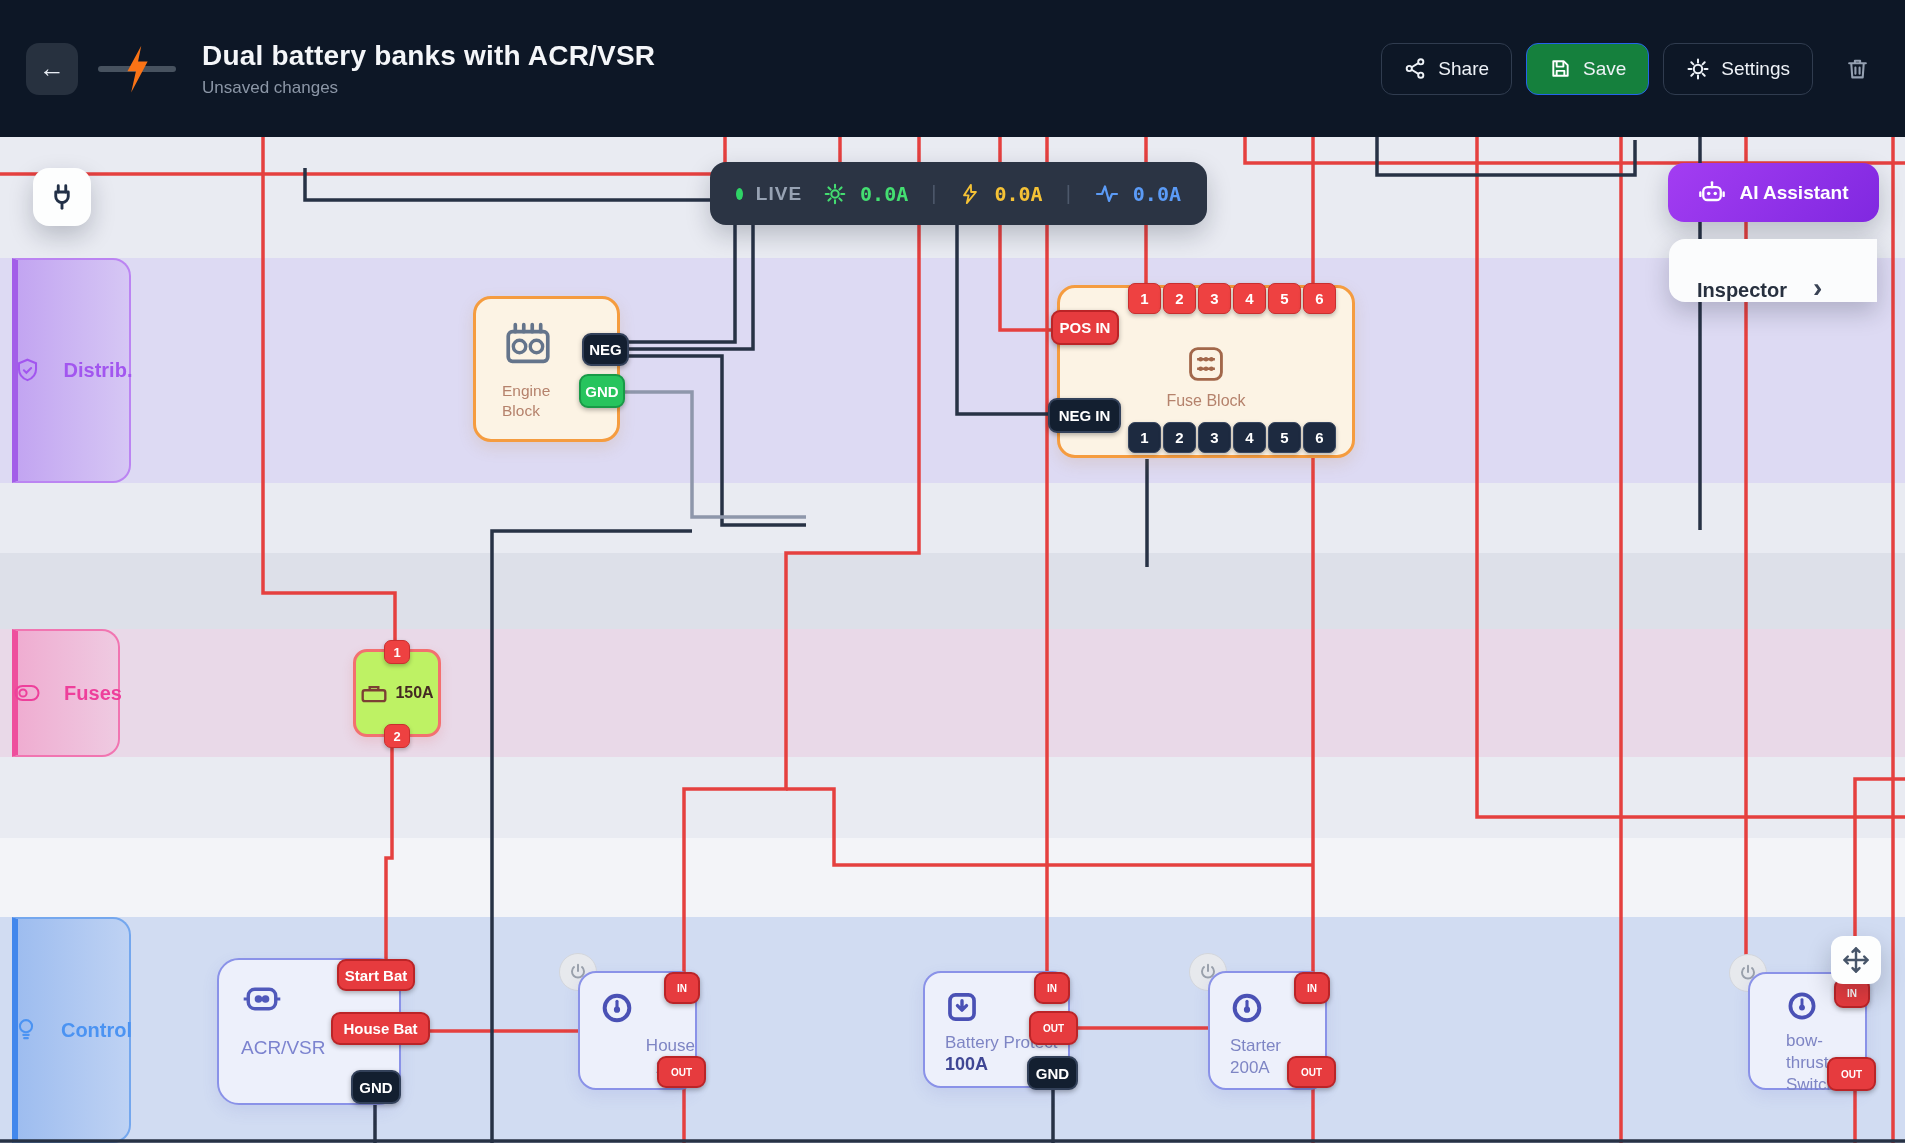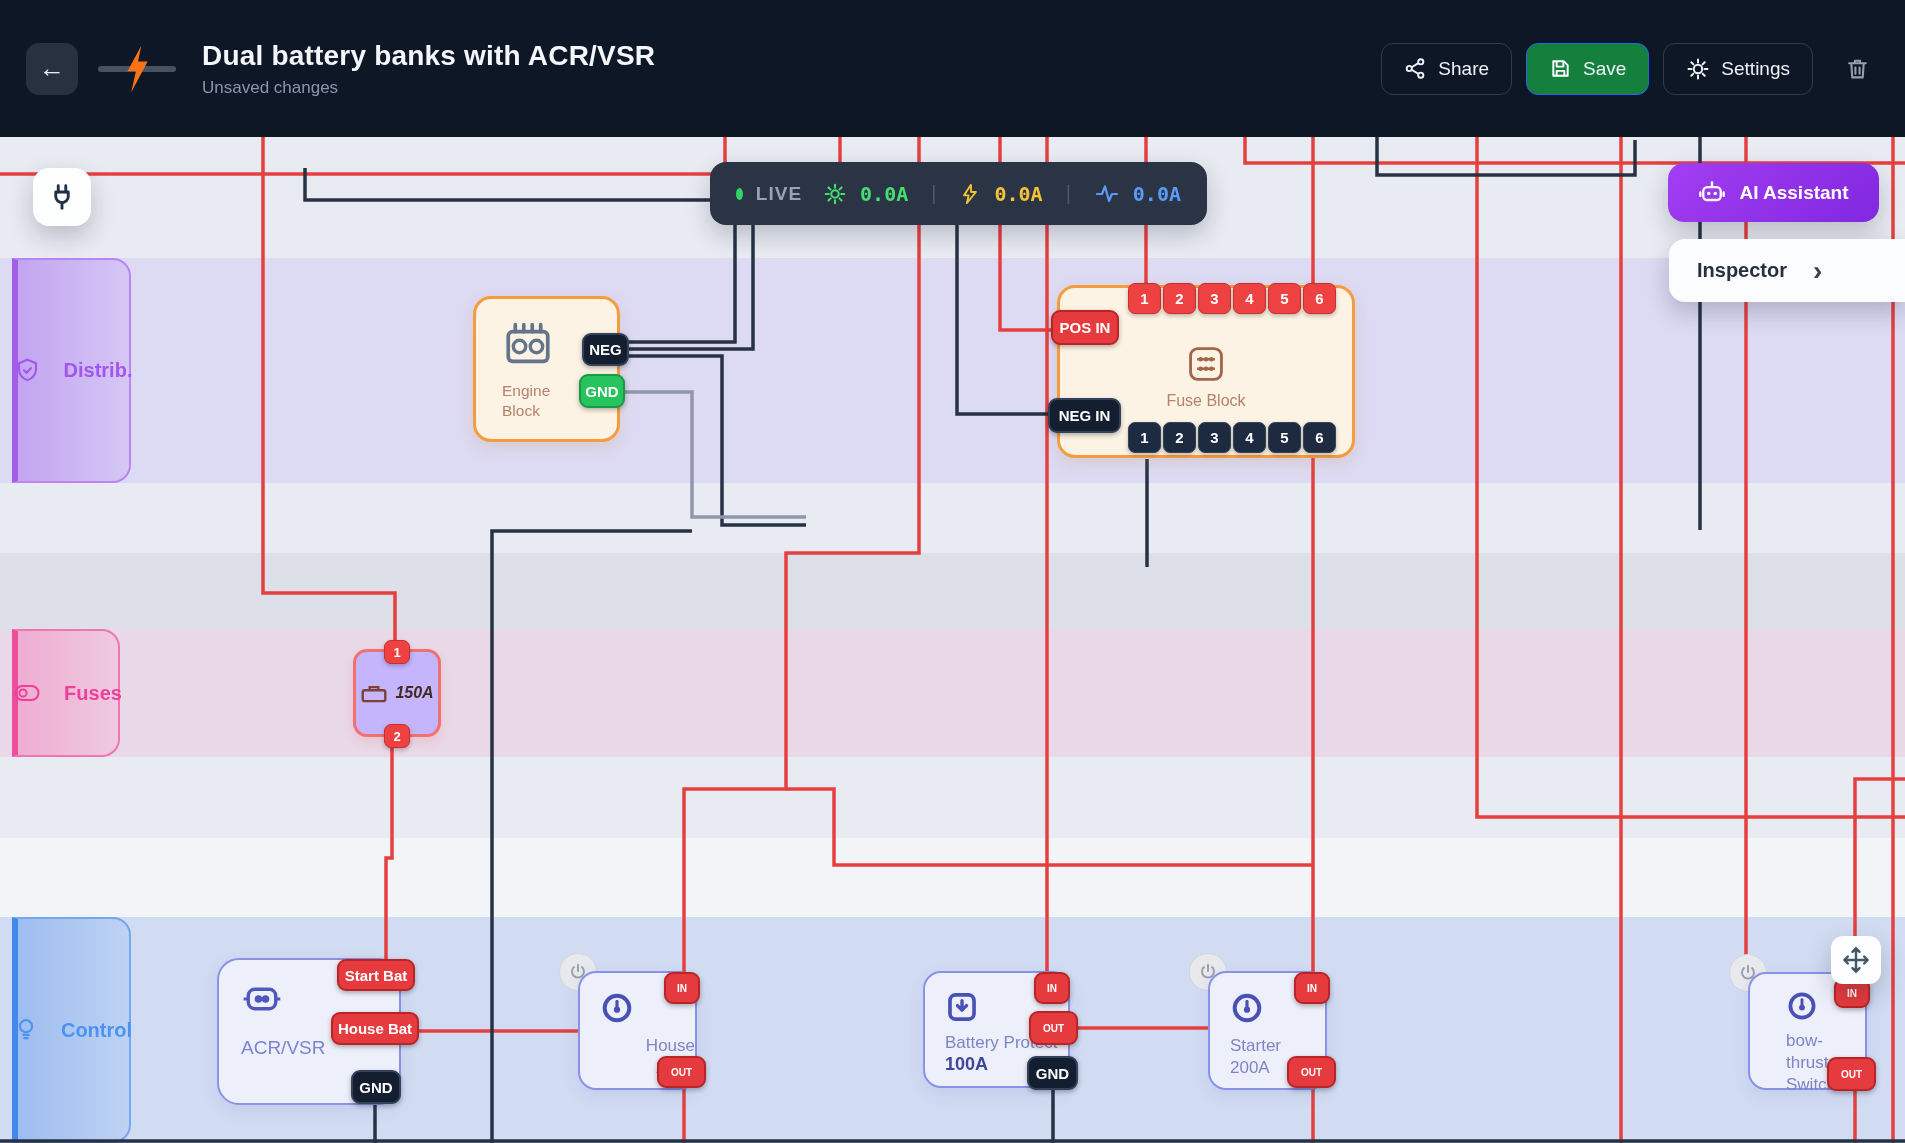--- a/index.html
+++ b/index.html
@@ -42,29 +42,29 @@
   
   .float-card { position:absolute; z-index:10; box-shadow:0 10px 24px rgba(15,23,42,.22); }
   #plug-btn { left:33px; top:168px; width:58px; height:58px; border-radius:16px; background:#fdfefe; display:flex; align-items:center; justify-content:center; cursor:pointer; }
   #live-bar { left:710px; top:162px; width:497px; height:63px; border-radius:16px; background:#2b3444; display:flex; align-items:center; padding:0 26px; gap:13px; }
   .live-dot { width:12px; height:12px; border-radius:50%; background:#2fd366; }
   .live-label { font-size:19px; font-weight:700; color:#97a2b3; letter-spacing:1px; margin-right:8px; }
   .live-val { font-family:"DejaVu Sans Mono", monospace; font-weight:700; font-size:20px; }
   .v-green { color:#44de71; } .v-yellow { color:#f5c236; } .v-blue { color:#5b9bf7; }
   .live-sep { color:#4d586b; font-size:20px; margin:0 10px; }
   #ai-btn { left:1668px; top:163px; width:211px; height:59px; border-radius:16px; background:linear-gradient(135deg,#a33df2,#8028e0); display:flex; align-items:center; justify-content:center; gap:13px; color:#fff; font-size:19px; font-weight:700; cursor:pointer; }
-  #inspector { left:1669px; top:239px; width:236px; height:63px; border-radius:16px 0 0 16px; background:#fbfcfd; display:flex; align-items:center; gap:26px; padding:0 28px; font-size:20px; font-weight:600; color:#27303f; cursor:pointer; }
+  #inspector { left:1669px; top:239px; width:208px; height:63px; border-radius:16px 0 0 16px; background:#fbfcfd; display:flex; align-items:flex-end; gap:26px; padding:0 28px; font-size:20px; font-weight:600; color:#27303f; cursor:pointer; }
   .chev { font-size:28px; color:#3a4355; line-height:1; }
   #move-btn { left:1831px; top:936px; width:50px; height:48px; border-radius:12px; background:#fdfefe; display:flex; align-items:center; justify-content:center; cursor:pointer; }
 
   
   .node { position:absolute; z-index:5; cursor:pointer; }
   .node-warm { background:#fcf3e4; border:3px solid #f59c3f; border-radius:18px; box-shadow:0 6px 16px rgba(180,120,40,.15); }
   .node-ctrl { background:#edf0fb; border:2.5px solid #8a92e8; border-radius:18px; box-shadow:0 6px 16px rgba(90,100,200,.12); }
-  .node-fuse { background:#c4b5fd; border:3px solid #f37070; border-radius:14px; box-shadow:0 5px 12px rgba(220,70,70,.15);font-style:italic; }
+  .node-fuse { background:#bef264; border:3px solid #f37070; border-radius:14px; box-shadow:0 5px 12px rgba(220,70,70,.15); }
   .warm-label { color:#b5826c; font-size:15.5px; line-height:1.3; }
   .ctrl-label { color:#7e85c4; font-size:17px; line-height:1.3; }
   .pill { position:absolute; z-index:6; display:flex; align-items:center; justify-content:center; color:#fff; font-weight:700; border-radius:9px; box-shadow:0 2px 5px rgba(0,0,0,.3); cursor:pointer; }
   .pill-red { background:#e63b3e; border:2px solid #bb2427; }
   .pill-dark { background:#131f30; border:2px solid #33415a; }
   .pill-green { background:#27c45d; border:2px solid #189a47; }
   .fs15 { font-size:15px; } .fs14 { font-size:10px; }
   .num-badge { position:absolute; z-index:6; width:33px; height:31px; border-radius:7px; display:flex; align-items:center; justify-content:center; color:#fff; font-weight:700; font-size:15px; box-shadow:0 2px 4px rgba(0,0,0,.25); cursor:pointer; }
   .num-red { background:#ee4141; border:1.5px solid #c92f2f; }
   .num-dark { background:#1d2a40; border:1.5px solid #36455f; }
@@ -223,21 +223,21 @@
       <svg width="42" height="34" viewBox="0 0 30 26">
           <path d="M1 13h3M26 13h3" stroke="#5059bb" stroke-width="2.4"></path>
           <rect x="4.5" y="5.5" width="21" height="15" rx="5" fill="none" stroke="#5059bb" stroke-width="2.6"></rect>
           <circle cx="12.3" cy="13" r="2.9" fill="#5059bb"></circle>
           <circle cx="17.7" cy="13" r="2.9" fill="#5059bb"></circle>
         </svg>
     </span>
     <div class="ctrl-label" style="margin-top:20px; font-size:19px; color:#7c83cf;">ACR/VSR</div>
   </div>
   <div class="pill pill-red fs15" style="left:337px; top:959px; width:78px; height:32px;">Start Bat</div>
-  <div class="pill pill-red fs15" style="left:331px; top:1012px; width:88px; height:33px;">House Bat</div>
+  <div class="pill pill-red fs15" style="left:331px; top:1012px; width:99px; height:33px;">House Bat</div>
   <div class="pill pill-dark fs15" style="left:351px; top:1070px; width:50px; height:34px;">GND</div>
 
   <div class="node node-ctrl" style="left:578px; top:971px; width:119px; height:119px; padding:18px 0 0 20px;">
     <span>
       <svg width="34" height="34" viewBox="0 0 24 24">
           <circle cx="12" cy="12" r="8.7" fill="none" stroke="#4a51b5" stroke-width="2.8"></circle>
           <path d="M12 7.2v4.5" stroke="#4a51b5" stroke-width="2.2" stroke-linecap="round"></path>
           <circle cx="12" cy="13.2" r="2.2" fill="#4a51b5"></circle>
         </svg>
     </span>

